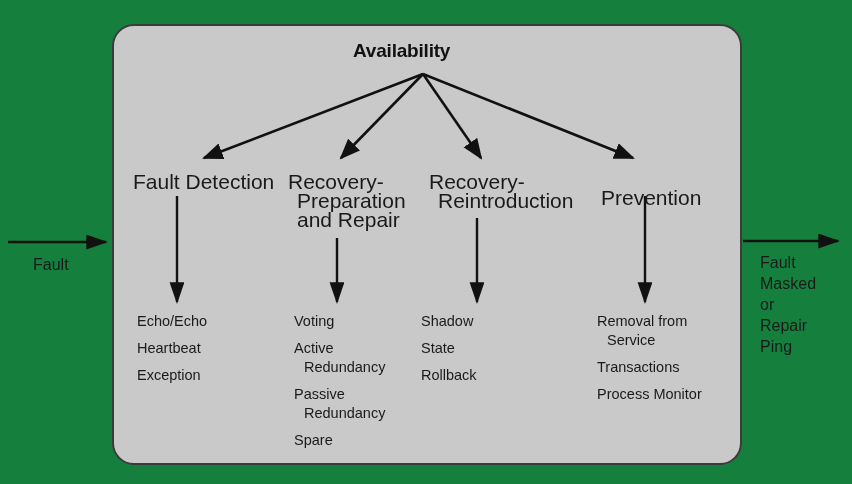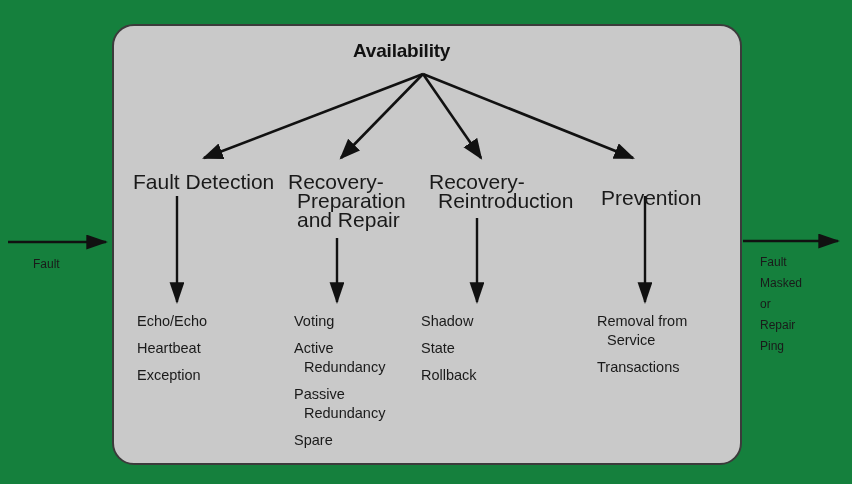--- a/index.html
+++ b/index.html
@@ -68,21 +68,21 @@
     margin-bottom: 8px;
     line-height: 19px;
     white-space: nowrap;
   }
   .leaf .ind {
     display: block;
     padding-left: 10px;
   }
   .side-label {
     position: absolute;
-    font-size: 12px;
+    font-size: 16px;
     color: #1a1a1a;
     line-height: 21px;
     white-space: nowrap;
   }
 </style>
 </head>
 <body>
 
 <div id="canvas">
 
@@ -179,20 +179,23 @@
   </div>
 
   <div class="leaf-list" style="left:597px; top:312px;">
     <div class="leaf">
       <span>Removal from</span>
       <span class="ind">Service</span>
     </div>
     <div class="leaf">
       <span>Transactions</span>
     </div>
+    <div class="leaf">
+      <span>Process Monitor</span>
+    </div>
   </div>
 
   <div class="side-label" style="left:33px; top:254px;">
     <div>Fault</div>
   </div>
 
   <div class="side-label" style="left:760px; top:252px;">
     <div>Fault</div>
     <div>Masked</div>
     <div>or</div>

